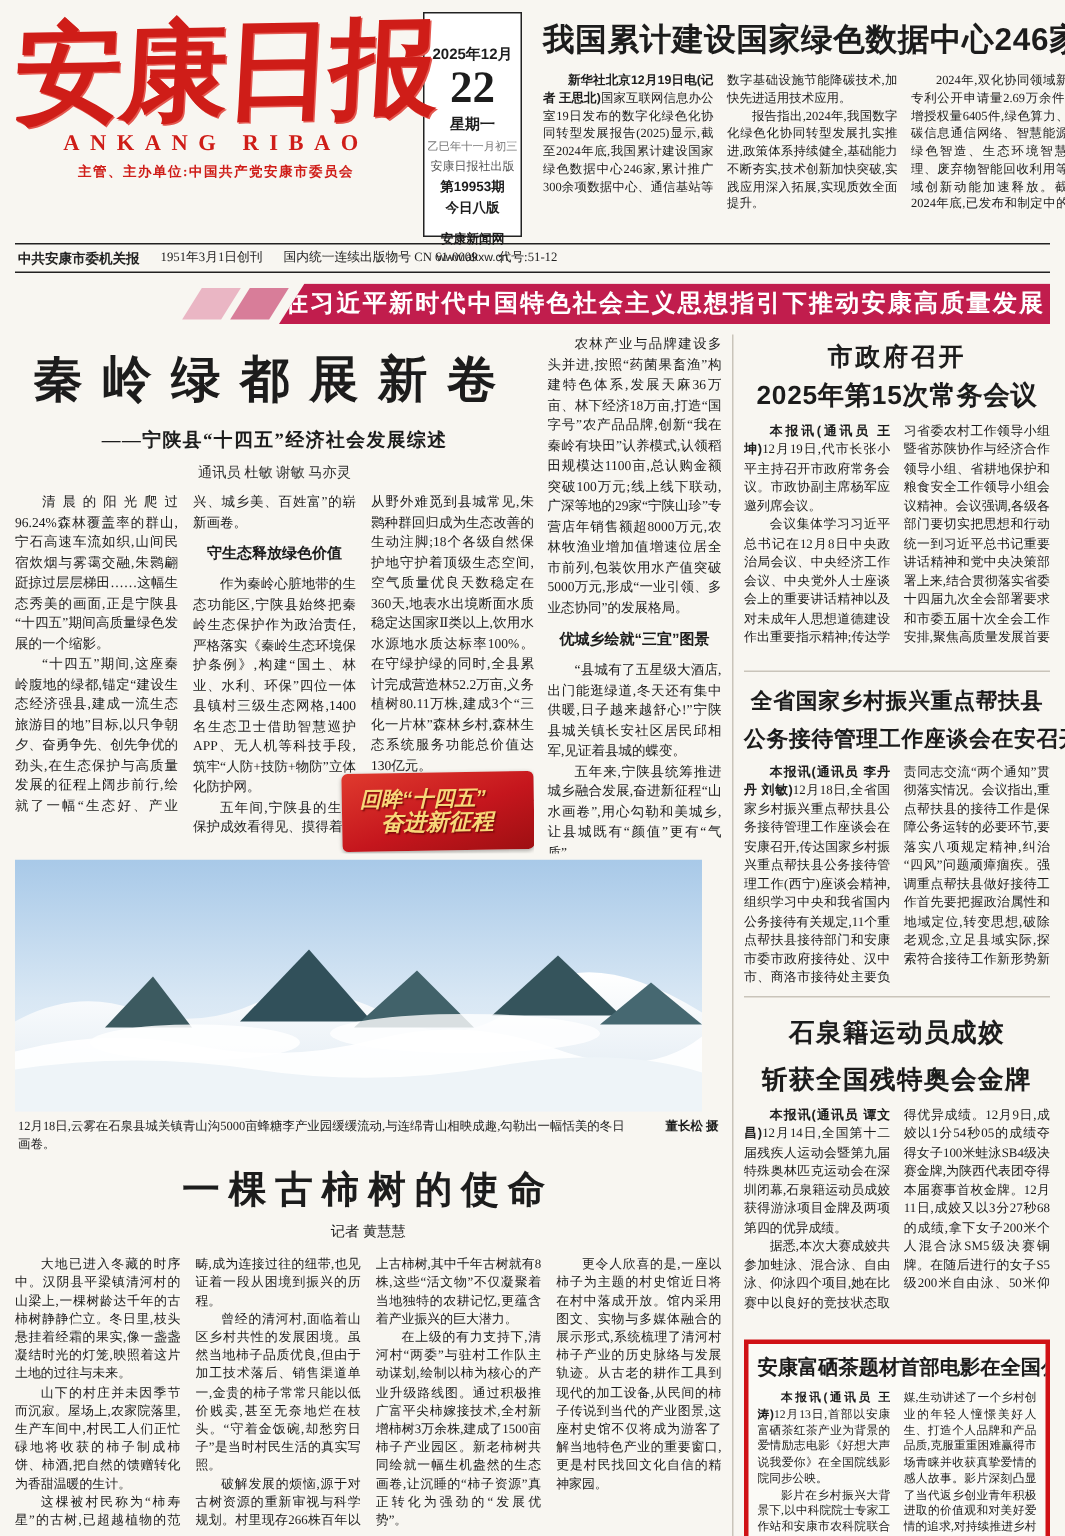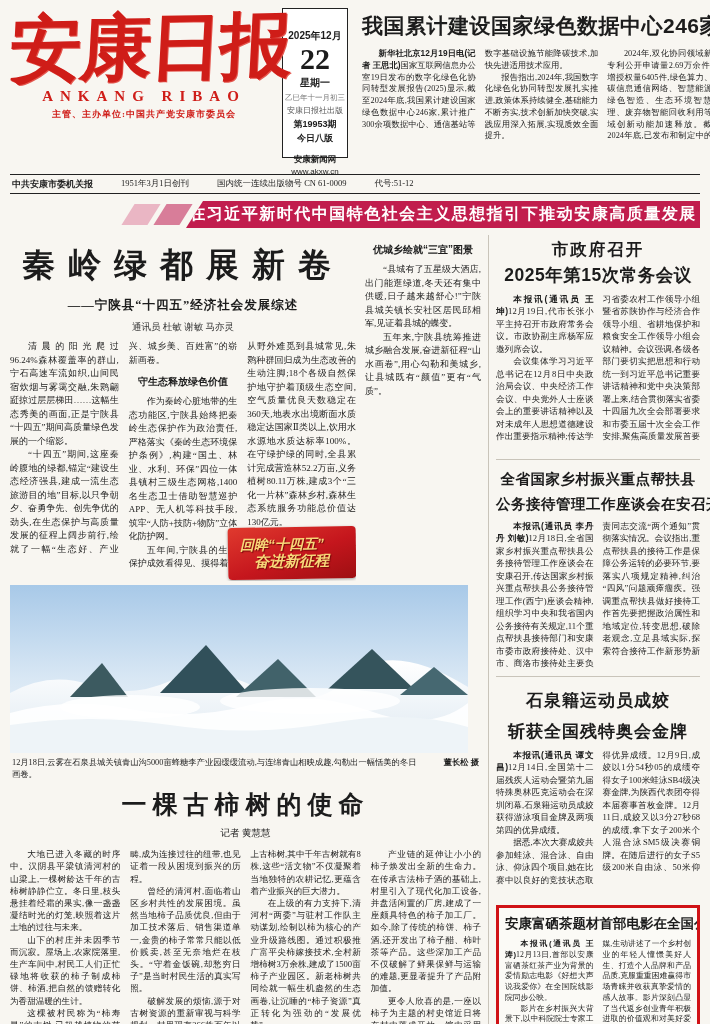--- a/index.html
+++ b/index.html
@@ -36,22 +36,22 @@
   .db-url { font-size:8px; margin-top:1px; }
 
   .nat-art { flex:1; padding:4px 0 0 6px; }
   .nat-head {
     font-family:"Liberation Sans",sans-serif; font-weight:900; font-size:21px;
     letter-spacing:0.5px; white-space:nowrap; margin:2px 0 8px 0;
   }
   .nat-body { column-count:3; column-gap:9px; font-size:8.3px; line-height:1.42; text-align:justify; height:96px; overflow:hidden; }
 
   .info-strip {
-    border-top:1px solid #222; border-bottom:1px solid #222; margin-top:16px;
-    font-size:8.5px; padding:2.5px 2px; color:#222; display:flex; gap:28px; align-items:center;
+    border-top:1px solid #222; border-bottom:1px solid #222; margin-top:4px;
+    font-size:8.5px; padding:2.5px 2px; color:#222; display:flex; gap:14px; align-items:center;
   }
   .info-strip b { font-size:9px; }
 
   
   .banner-row { position:relative; height:27px; margin-top:7px; }
   .banner-deco1,.banner-deco2 { position:absolute; top:3px; height:21px; transform:skew(-32deg); }
   .banner-deco1 { left:118px; width:26px; background:#eab6c4; }
   .banner-deco2 { left:150px; width:26px; background:#d87d99; }
   .banner {
     position:absolute; left:176px; right:0; top:0; height:27px; background:#c11d4d;
@@ -187,20 +187,21 @@
                 <p class="para">五年间,宁陕县的生态保护成效看得见、摸得着。从野外难觅到县城常见,朱鹮种群回归成为生态改善的生动注脚;18个各级自然保护地守护着顶级生态空间,空气质量优良天数稳定在360天,地表水出境断面水质稳定达国家Ⅱ类以上,饮用水水源地水质达标率100%。在守绿护绿的同时,全县累计完成营造林52.2万亩,义务植树80.11万株,建成3个“三化一片林”森林乡村,森林生态系统服务功能总价值达130亿元。</p>
                 <p class="para">生态优势正加速转化为发展优势。宁陕县启动5万亩“双储林场”国家储备林项目,完成秦岭区域首例、西北地区第一例林业碳汇交易;深化集体林权改革,流转林地经营权2.94万亩,带动167户农户年均增收1.1万元;以稻渔共生模式发展生态农业,130亩示范基地实现“一水两用、一田双收”,既守护了朱鹮栖息地,又让农户亩均增收5000元以上,成功创建国家级全域森林康养试点建设县。</p>
               </div>
             <div class="retro-graphic">
               <div class="retro-l1">回眸“十四五”</div>
               <div class="retro-l2">奋进新征程</div>
             </div>
           </div>
         </div>
         <div class="main-side">
+            <p class="para">农林产业与品牌建设多头并进,按照“药菌果畜渔”构建特色体系,发展天麻36万亩、林下经济18万亩,打造“国字号”农产品品牌,创新“我在秦岭有块田”认养模式,认领稻田规模达1100亩,总认购金额突破100万元;线上线下联动,广深等地的29家“宁陕山珍”专营店年销售额超8000万元,农林牧渔业增加值增速位居全市前列,包装饮用水产值突破5000万元,形成“一业引领、多业态协同”的发展格局。</p>
             <h4 class="sec-head">优城乡绘就“三宜”图景</h4>
             <p class="para">“县城有了五星级大酒店,出门能逛绿道,冬天还有集中供暖,日子越来越舒心!”宁陕县城关镇长安社区居民邱相军,见证着县城的蝶变。</p>
             <p class="para">五年来,宁陕县统筹推进城乡融合发展,奋进新征程“山水画卷”,用心勾勒和美城乡,让县城既有“颜值”更有“气质”。</p>
           </div>
       </div>
 
       <div class="photo">
         <svg viewBox="0 0 458 168" preserveAspectRatio="none">
           <defs>
             <linearGradient id="sky" x1="0" y1="0" x2="0" y2="1">
@@ -234,21 +235,20 @@
       <div class="pers-art">
         <div class="pers-head">一棵古柿树的使命</div>
         <div class="pers-byline">记者 黄慧慧</div>
         <div class="pers-body">
             <p class="para">大地已进入冬藏的时序中。汉阴县平梁镇清河村的山梁上,一棵树龄达千年的古柿树静静伫立。冬日里,枝头悬挂着经霜的果实,像一盏盏凝结时光的灯笼,映照着这片土地的过往与未来。</p>
             <p class="para">山下的村庄并未因季节而沉寂。屋场上,农家院落里,生产车间中,村民工人们正忙碌地将收获的柿子制成柿饼、柿酒,把自然的馈赠转化为香甜温暖的生计。</p>
             <p class="para">这棵被村民称为“柿寿星”的古树,已超越植物的范畴,成为连接过往的纽带,也见证着一段从困境到振兴的历程。</p>
             <p class="para">曾经的清河村,面临着山区乡村共性的发展困境。虽然当地柿子品质优良,但由于加工技术落后、销售渠道单一,金贵的柿子常常只能以低价贱卖,甚至无奈地烂在枝头。“守着金饭碗,却愁穷日子”是当时村民生活的真实写照。</p>
             <p class="para">破解发展的烦恼,源于对古树资源的重新审视与科学规划。村里现存266株百年以上古柿树,其中千年古树就有8株,这些“活文物”不仅凝聚着当地独特的农耕记忆,更蕴含着产业振兴的巨大潜力。</p>
             <p class="para">在上级的有力支持下,清河村“两委”与驻村工作队主动谋划,绘制以柿为核心的产业升级路线图。通过积极推广富平尖柿嫁接技术,全村新增柿树3万余株,建成了1500亩柿子产业园区。新老柿树共同绘就一幅生机盎然的生态画卷,让沉睡的“柿子资源”真正转化为强劲的“发展优势”。</p>
-            <p class="para">产业链的延伸让小小的柿子焕发出全新的生命力。在传承古法柿子酒的基础上,村里引入了现代化加工设备,并盘活闲置的厂房,建成了一座颇具特色的柿子加工厂。如今,除了传统的柿饼、柿子酒,还开发出了柿子醋、柿叶茶等产品。这些深加工产品不仅破解了鲜果保鲜与运输的难题,更显著提升了产品附加值。</p>
             <p class="para">更令人欣喜的是,一座以柿子为主题的村史馆近日将在村中落成开放。馆内采用图文、实物与多媒体融合的展示形式,系统梳理了清河村柿子产业的历史脉络与发展轨迹。从古老的耕作工具到现代的加工设备,从民间的柿子传说到当代的产业图景,这座村史馆不仅将成为游客了解当地特色产业的重要窗口,更是村民找回文化自信的精神家园。</p>
           </div>
       </div>
     </div>
 
     <div class="strip-right">
 
       <div class="r-art">
         <div class="gov-head1">市政府召开</div>
         <div class="gov-head2">2025年第15次常务会议</div>

